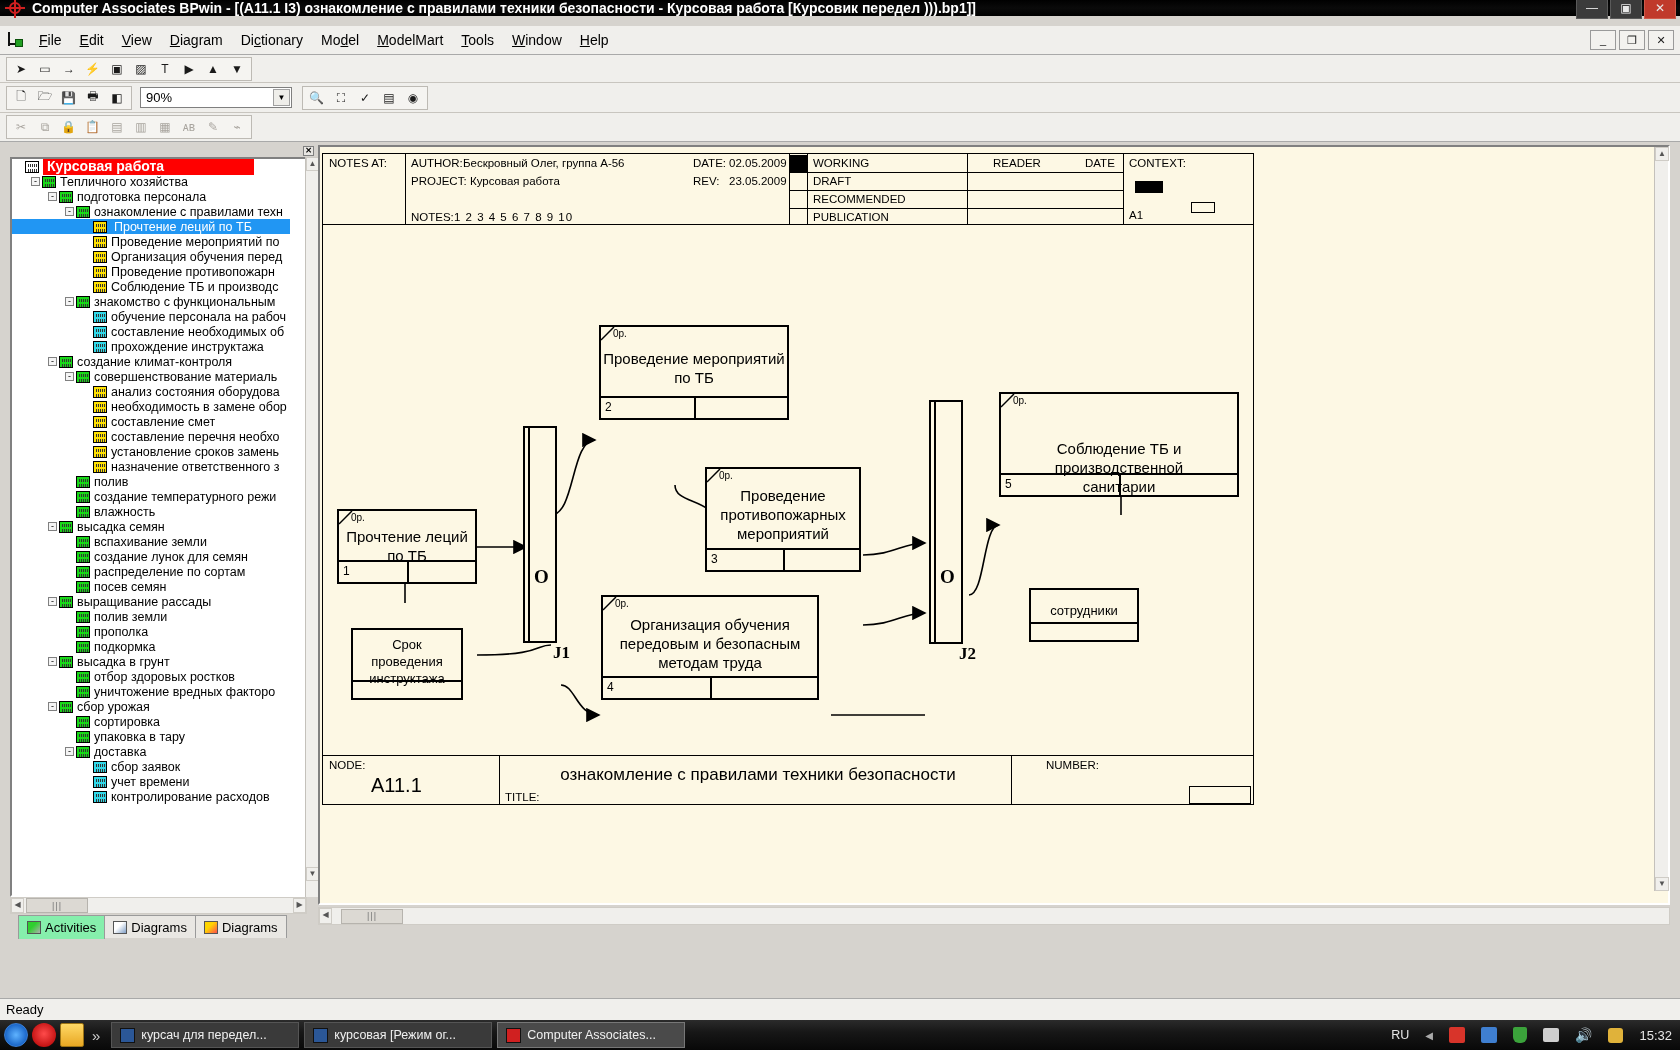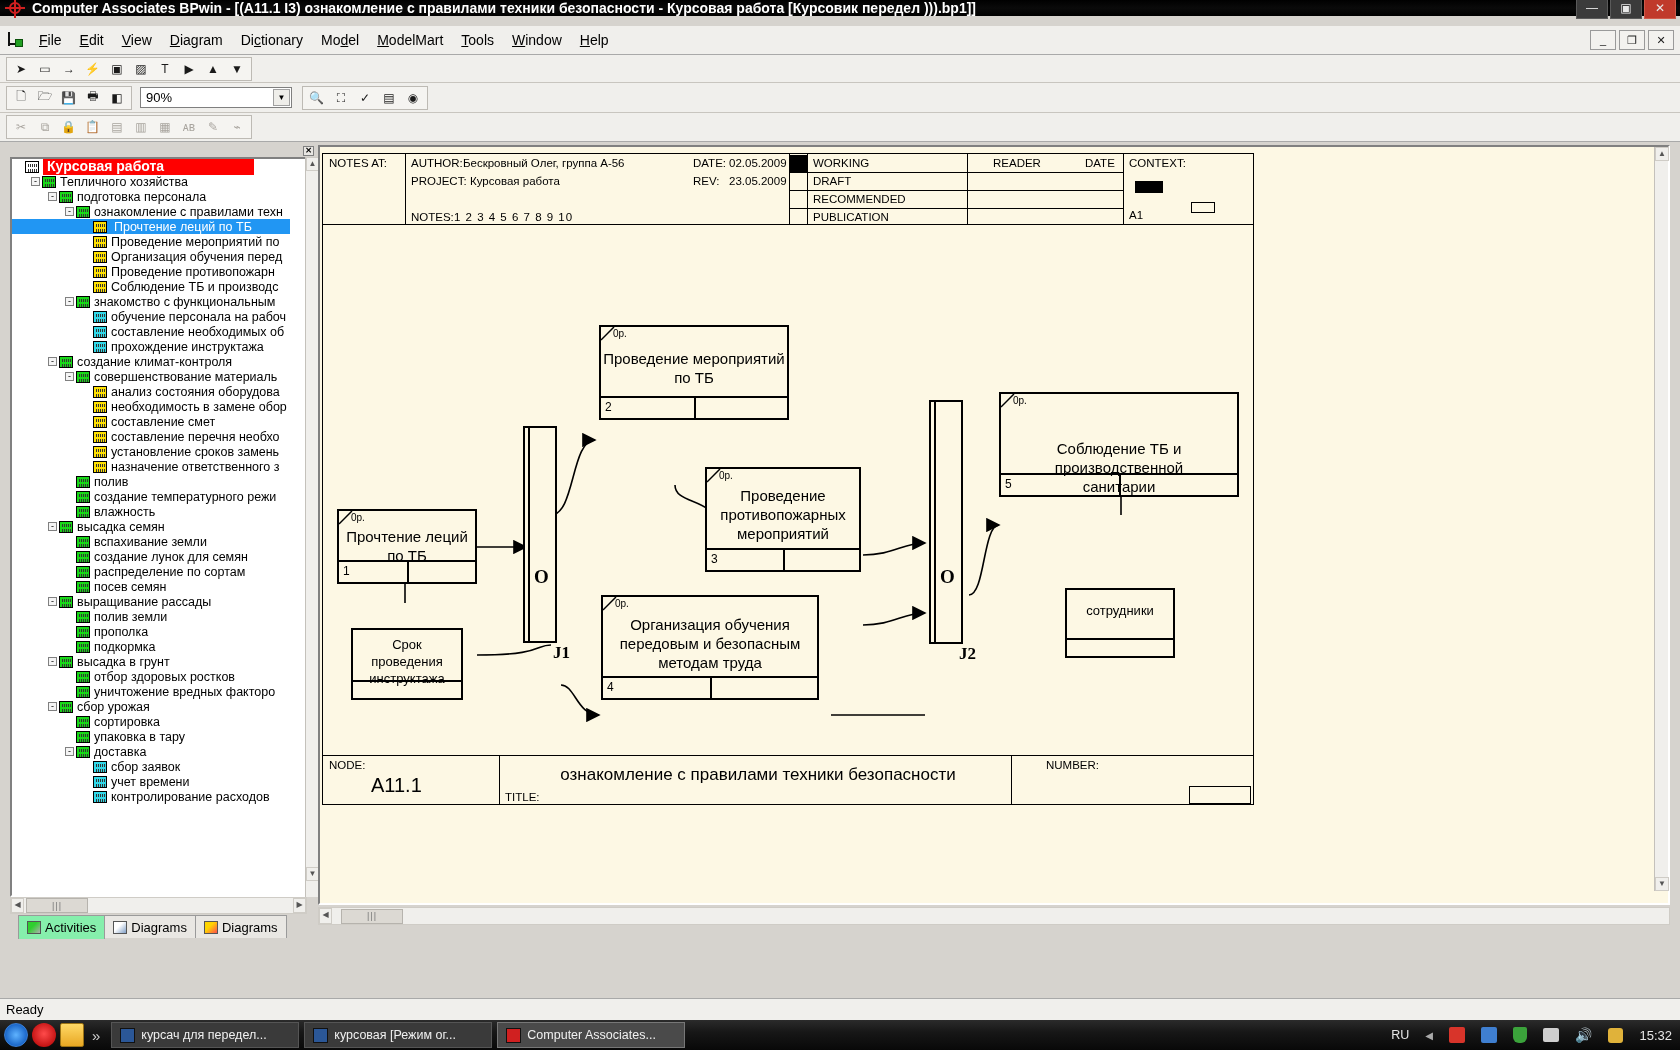--- a/index.html
+++ b/index.html
@@ -836,21 +836,21 @@
         <div class="dbox" id="dbox-d1" style="left:28px;top:474px;width:112px;height:72px;">
           <div class="shadow"></div>
           <div class="dtitle">
               <div>Срок</div>
               <div>проведения</div>
               <div>инструктажа</div>
             </div>
           <div class="dbar"></div>
         </div>
 
-        <div class="dbox" id="dbox-d2" style="left:742px;top:434px;width:110px;height:70px;">
+        <div class="dbox" id="dbox-d2" style="left:706px;top:434px;width:110px;height:54px;">
           <div class="shadow"></div>
           <div class="dtitle" style="top:12px;">
               <div>сотрудники</div>
             </div>
           <div class="dbar"></div>
         </div>
 
         <div id="ftr">
           <div class="vline" style="left:176px;top:0;height:49px;"></div>
           <div class="vline" style="left:688px;top:0;height:49px;"></div>

